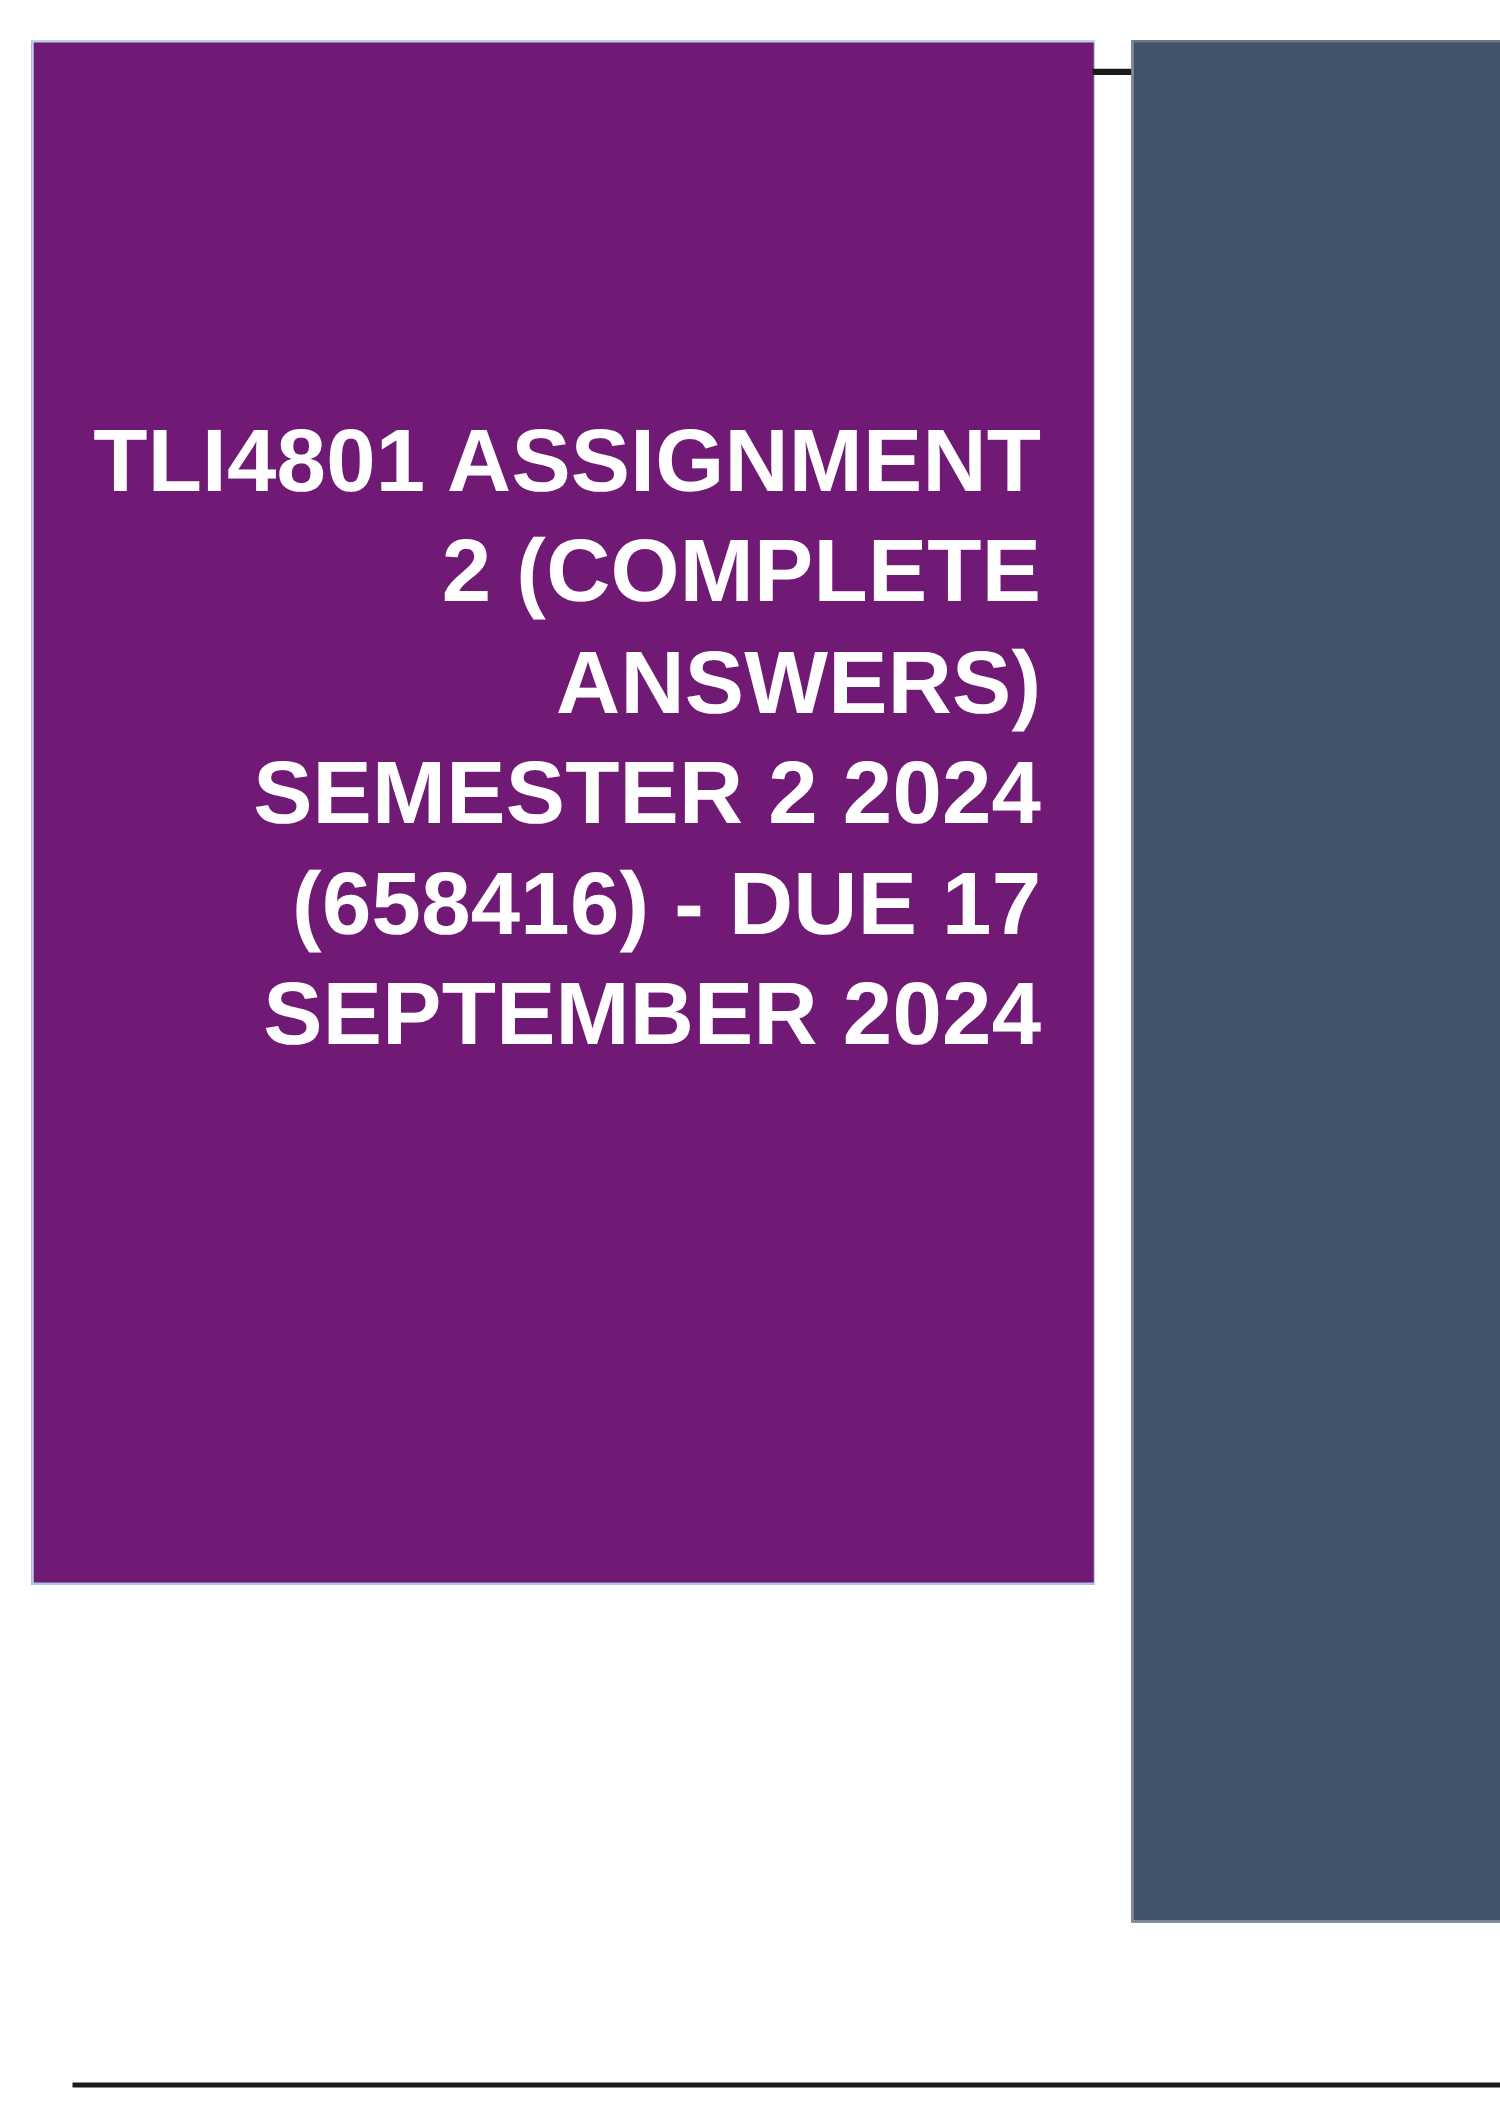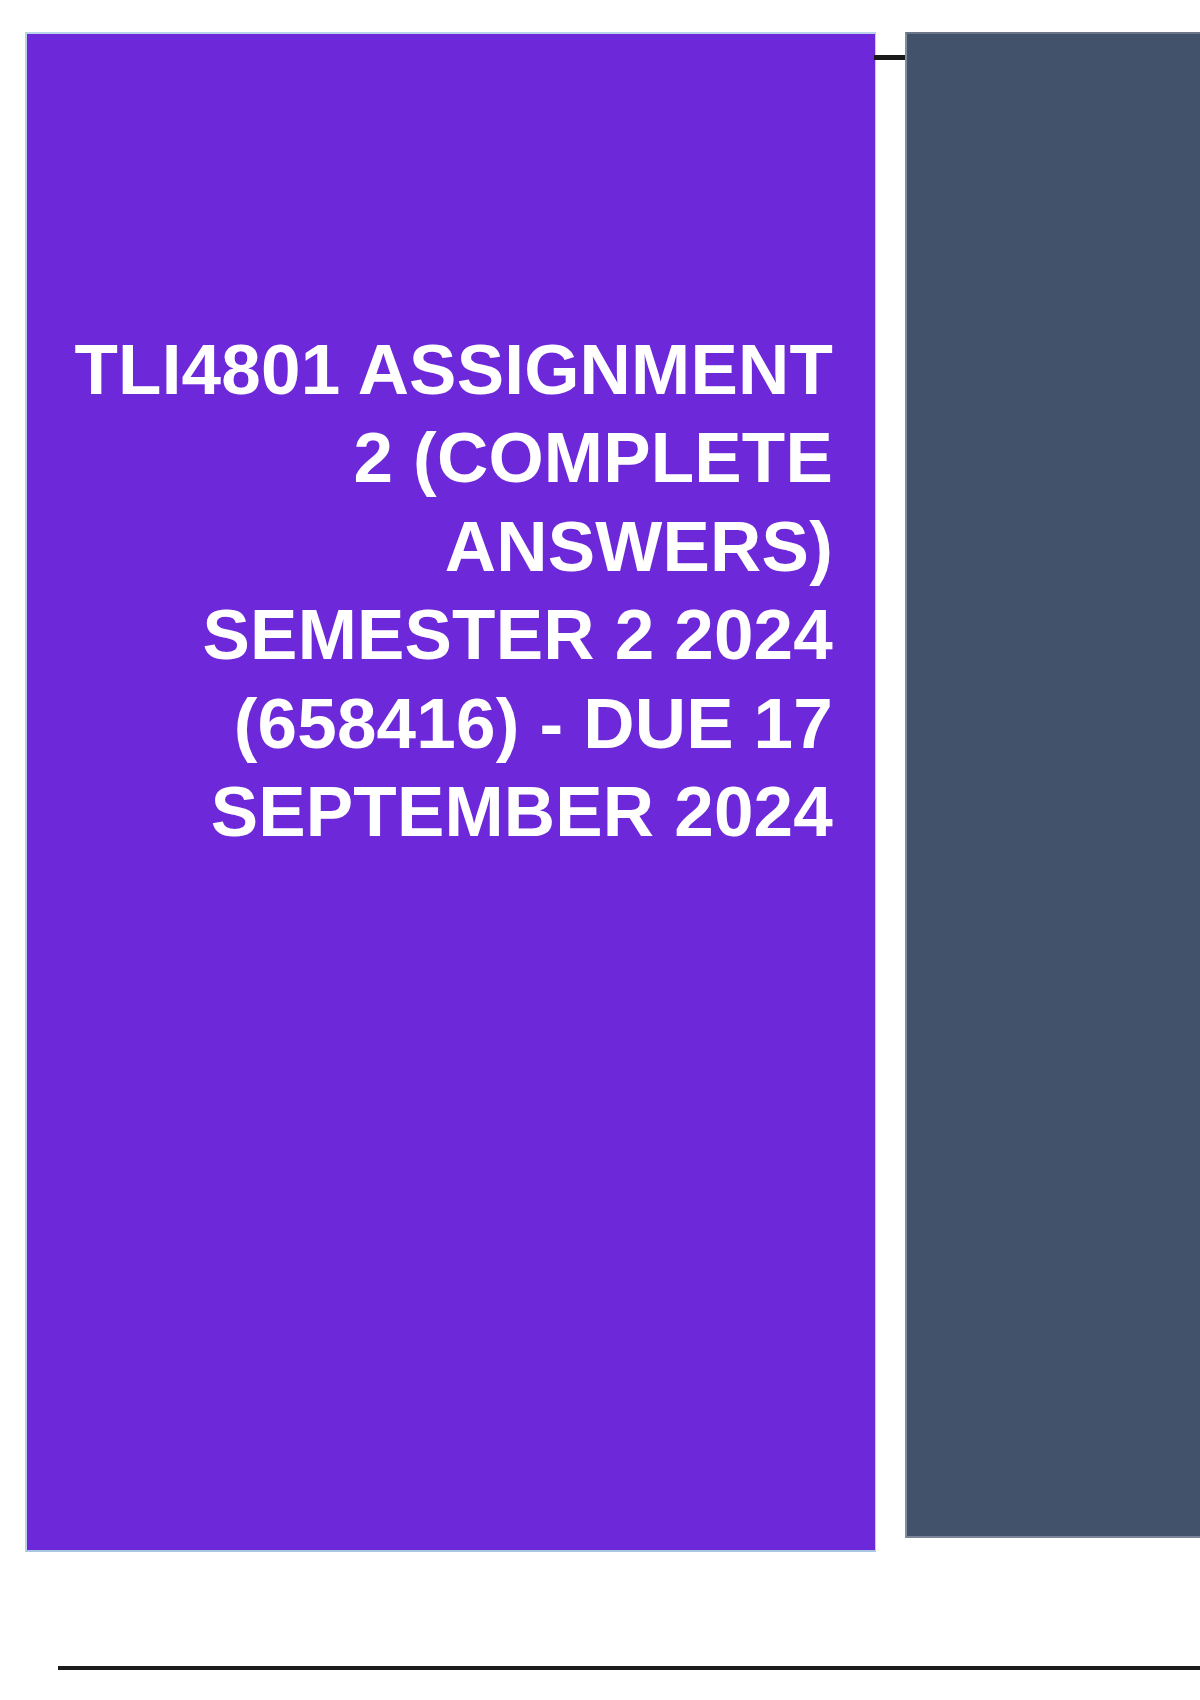--- a/index.html
+++ b/index.html
@@ -21,22 +21,22 @@
     height: 1700px;
     background: #ffffff;
   }
 
   
   .cover-panel {
     position: absolute;
     left: 25px;
     top: 32px;
     width: 851px;
-    height: 1520px;
-    background: #6d28d9;
+    height: 1236px;
+    background: #701a75;
     box-sizing: border-box;
     border-top: 2px solid #b9d3ea;
     border-left: 2px solid #b9d3ea;
     border-right: 1px solid #b9d3ea;
     border-bottom: 2px solid #a9c6e2;
     overflow: hidden;
   }
 
   .cover-title {
     position: absolute;

